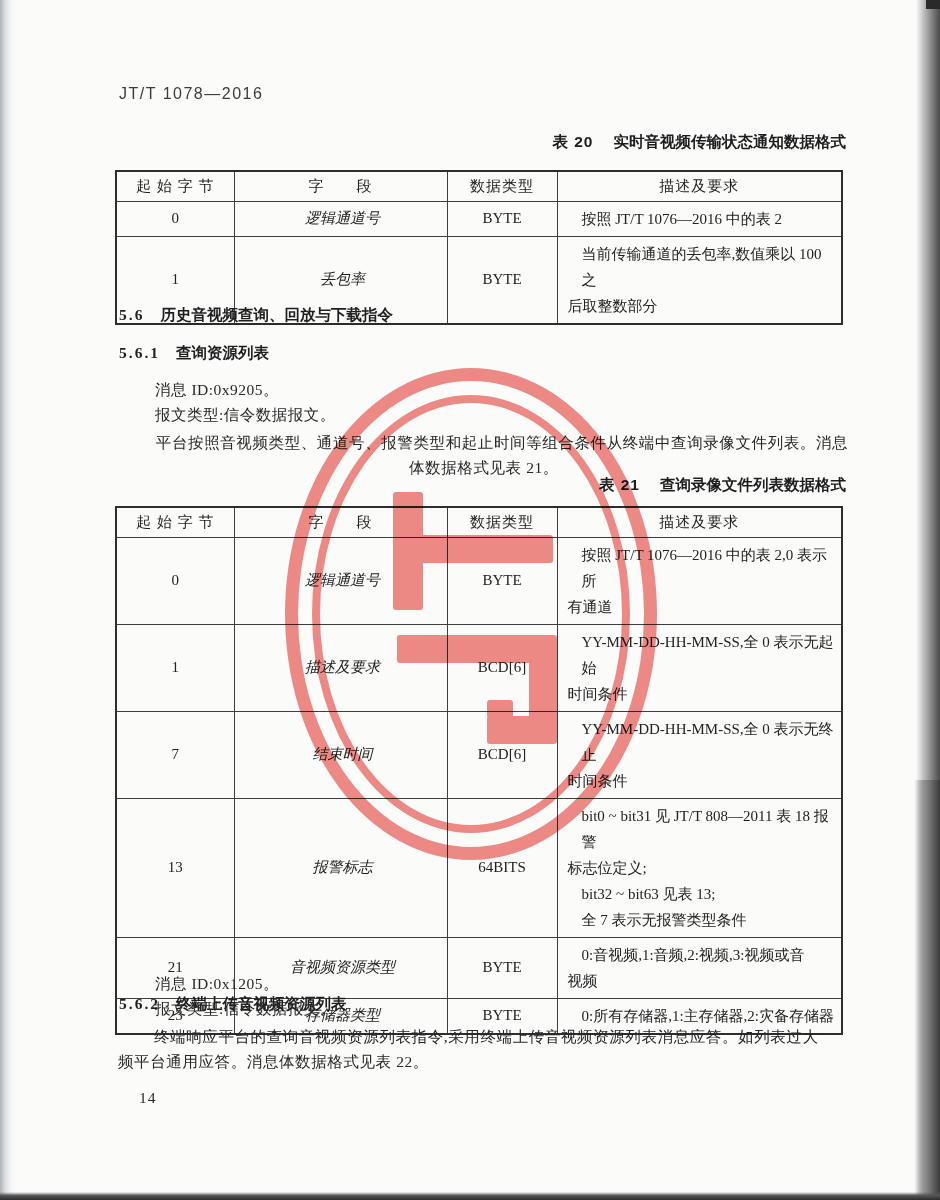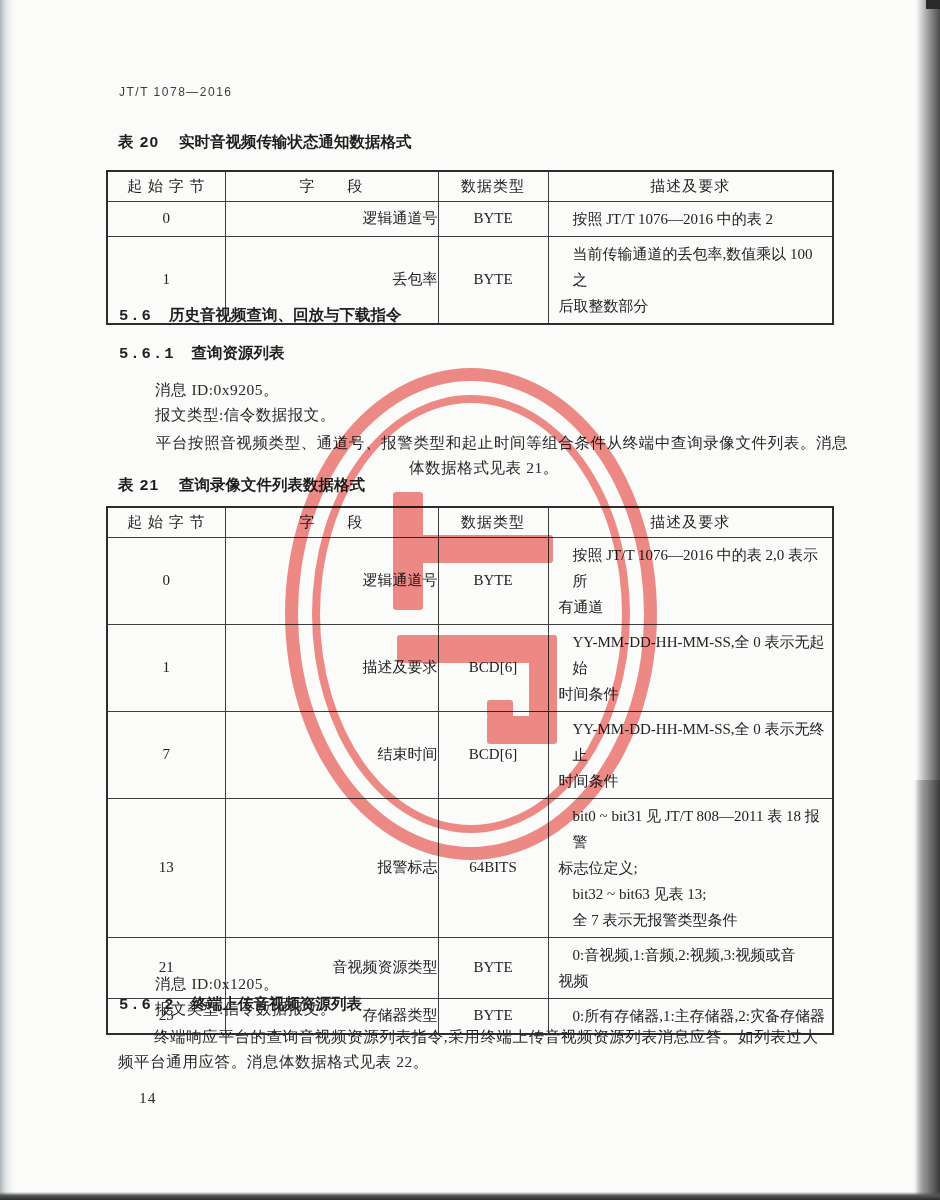--- a/index.html
+++ b/index.html
@@ -31,63 +31,63 @@
   .edge-corner-tr {
     position:absolute; right:0; top:0; width:14px; height:9px; background:#2a2a2a;
   }
 
   .abs { position:absolute; }
 
   
   .doc-number {
     left:119px; top:85px;
     font-family:"Liberation Sans","DejaVu Sans",sans-serif;
-    font-size:12px; letter-spacing:1.5px; color:#3c3c3c;
+    font-size:16px; letter-spacing:1.5px; color:#3c3c3c;
   }
   .caption {
-    left:118px; width:728px; text-align:left;
+    left:118px; width:728px; text-align:right;
     font-family:"Liberation Sans","DejaVu Sans",sans-serif;
     font-weight:bold; font-size:15.5px; color:#1d1d1d;
   }
   .caption .cap-label { margin-right:20px; letter-spacing:1px; }
   .heading {
     left:119px;
-    font-family:Liberation Mono, monospace;
+    font-family:Liberation Serif, serif;
     font-weight:bold; font-size:15.5px; color:#1f1f1f;
   }
   .heading .h-num { letter-spacing:2px; margin-right:16px; }
   .bodyline {
     left:155px; font-size:15.5px; color:#272727; letter-spacing:0.5px;
   }
   .para {
     left:118px; width:732px; font-size:15.5px; color:#272727;
     line-height:25px; letter-spacing:0.6px;
   }
   .para .pline.first { padding-left:36px; }
   .page-number {
     left:139px; top:1089px; font-size:15.5px; color:#2c2c2c; letter-spacing:1px;
   }
 
   
   table.fmt {
-    left:106px; width:728px;
+    left:115px; width:728px;
     border-collapse:collapse; table-layout:fixed;
     font-size:15px; color:#222;
   }
   table.fmt { position:absolute; }
   table.fmt th, table.fmt td {
     border:1px solid #3e3e3e; vertical-align:middle;
   }
   table.fmt { border:2px solid #2d2d2d; }
   table.fmt th {
     font-weight:normal; font-size:15px; color:#1e1e1e; text-align:center;
     letter-spacing:1px;
   }
   td.c-byte { text-align:center; }
-  td.c-field { text-align:right; padding-left:4px; }
+  td.c-field { text-align:center; padding-left:4px;font-style:italic; }
   td.c-type { text-align:center; }
   td.c-desc { text-align:left; padding:4px 6px 4px 10px; line-height:26px; }
   td.c-desc .ind { padding-left:14px; }
 
   
   #table20 tr.hrow  { height:30px; }
   #table20 tr.r0 { height:27px; }
   #table20 tr.r1 { height:60px; }
 
   

